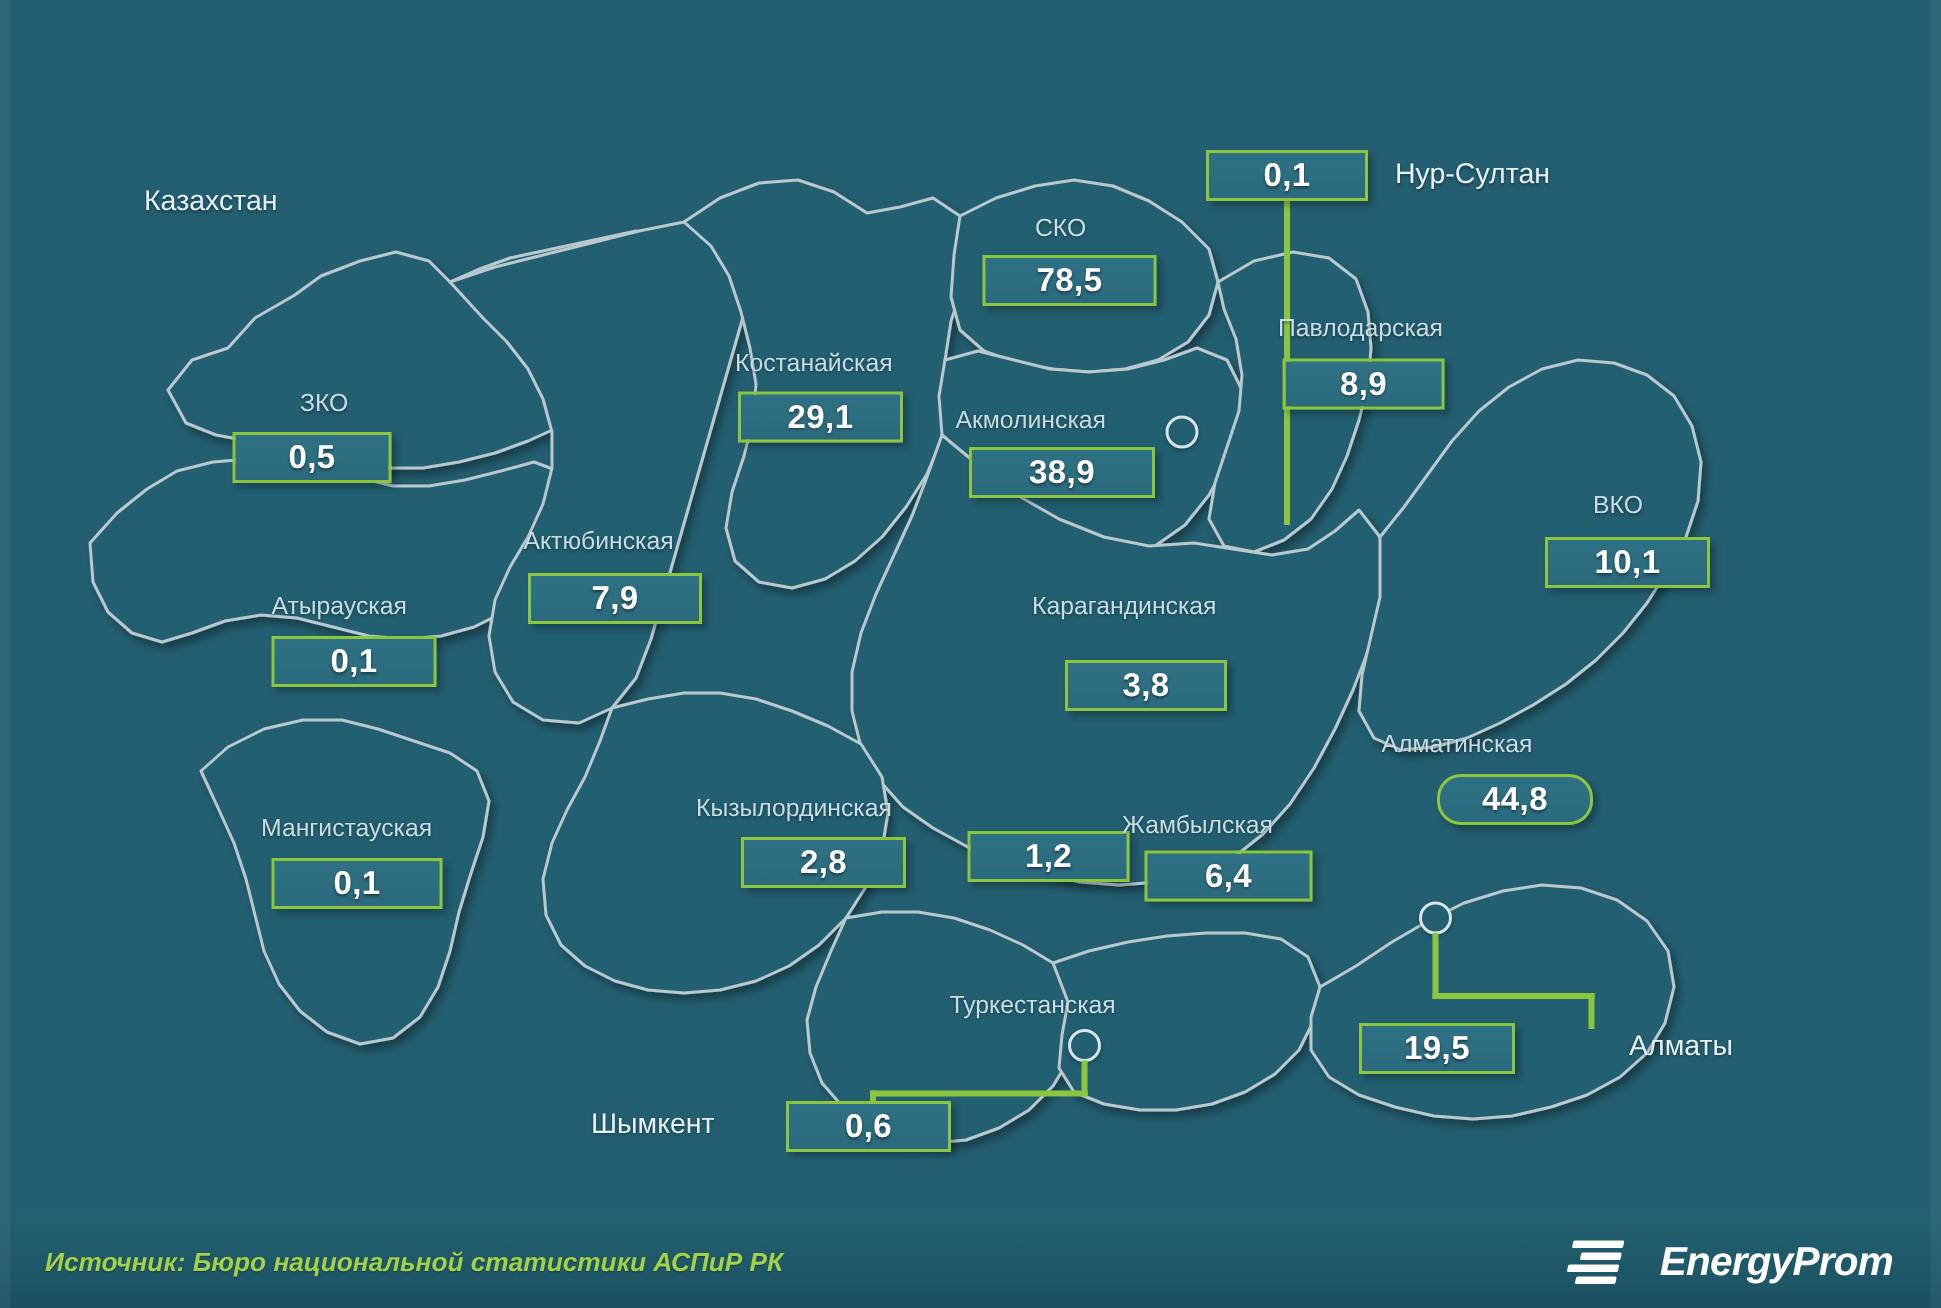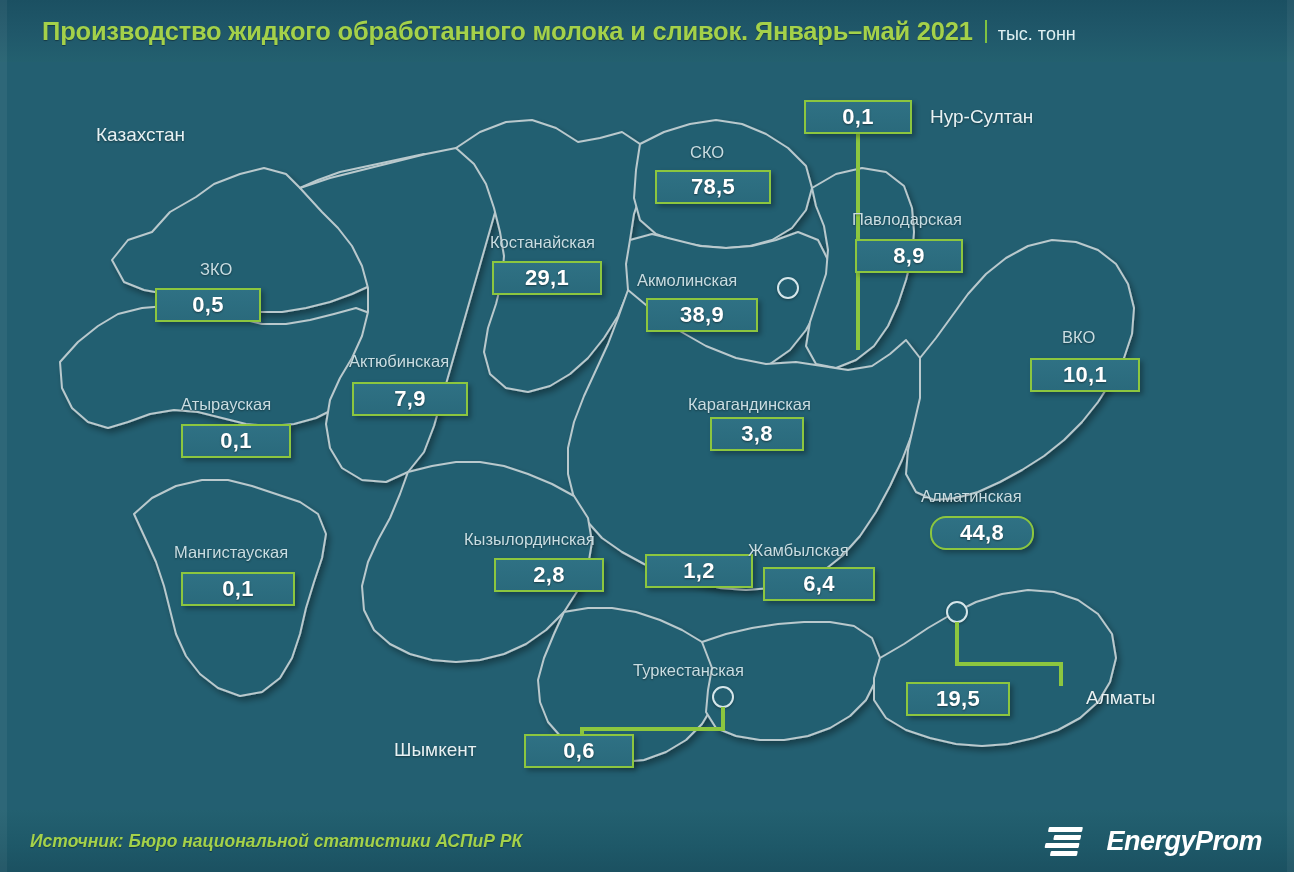--- a/index.html
+++ b/index.html
@@ -123,27 +123,20 @@
     position: absolute; top: 0; width: 7px; height: 872px;
     background: rgba(255,255,255,.05); pointer-events: none;
   }
   #edge-l { left: 0; } #edge-r { right: 0; }
 </style>
 </head>
 <body>
 
 <div id="page">
 
-  <div id="header">
-    <div id="header-inner">
-      <span id="title">Производство жидкого обработанного молока и сливок. Январь–май 2021</span>
-      <span id="title-div"></span>
-      <span id="unit">тыс. тонн</span>
-    </div>
-  </div>
 
   <div id="stage">
 
     <svg id="mapsvg" viewBox="0 0 1294 748">
       <defs>
         <filter id="shdw" x="-20%" y="-20%" width="150%" height="150%">
           <feDropShadow dx="3" dy="4" stdDeviation="3" flood-color="#000" flood-opacity="0.35"></feDropShadow>
         </filter>
       </defs>
       <g filter="url(#shdw)" fill="#245f71" stroke="#b9c9cd" stroke-width="2" stroke-linejoin="round" stroke-linecap="round">
@@ -185,45 +178,45 @@
     <div class="rlabel lg" style="left:930px; top:44px;">Нур-Султан</div>
     <div class="dot" style="left:777px; top:215px;"></div>
 
     <div class="rlabel" style="left:690px; top:81px;">СКО</div>
     <div class="chip" style="left:655px; top:108px; width:116px;">78,5</div>
 
     <div class="rlabel" style="left:490px; top:171px;">Костанайская</div>
     <div class="chip" style="left:492px; top:199px; width:110px;">29,1</div>
 
     <div class="rlabel" style="left:637px; top:209px;">Акмолинская</div>
-    <div class="chip" style="left:646px; top:236px; width:112px;">38,9</div>
+    <div class="chip" style="left:646px; top:236px; width:124px;">38,9</div>
 
     <div class="rlabel" style="left:852px; top:148px;">Павлодарская</div>
     <div class="chip" style="left:855px; top:177px; width:108px;">8,9</div>
 
     <div class="rlabel" style="left:200px; top:198px;">ЗКО</div>
     <div class="chip" style="left:155px; top:226px; width:106px;">0,5</div>
 
     <div class="rlabel" style="left:181px; top:333px;">Атырауская</div>
     <div class="chip" style="left:181px; top:362px; width:110px;">0,1</div>
 
     <div class="rlabel" style="left:349px; top:290px;">Актюбинская</div>
     <div class="chip" style="left:352px; top:320px; width:116px;">7,9</div>
 
     <div class="rlabel" style="left:174px; top:481px;">Мангистауская</div>
     <div class="chip" style="left:181px; top:510px; width:114px;">0,1</div>
 
     <div class="rlabel" style="left:688px; top:333px;">Карагандинская</div>
-    <div class="chip" style="left:710px; top:355px; width:94px;">3,8</div>
+    <div class="chip" style="left:710px; top:378px; width:108px;">3,8</div>
 
     <div class="rlabel" style="left:1062px; top:266px;">ВКО</div>
     <div class="chip" style="left:1030px; top:296px; width:110px;">10,1</div>
 
     <div class="rlabel" style="left:921px; top:425px;">Алматинская</div>
-    <div class="chip" style="left:930px; top:454px; width:104px;border-radius:16px;">44,8</div>
+    <div class="chip" style="left:958px; top:454px; width:104px;border-radius:16px;">44,8</div>
 
     <div class="rlabel" style="left:464px; top:468px;">Кызылординская</div>
     <div class="chip" style="left:494px; top:496px; width:110px;">2,8</div>
 
     <div class="rlabel" style="left:633px; top:599px;text-align:right;">Туркестанская</div>
     <div class="chip" style="left:645px; top:492px; width:108px;">1,2</div>
 
     <div class="rlabel" style="left:748px; top:479px;">Жамбылская</div>
     <div class="chip" style="left:763px; top:505px; width:112px;">6,4</div>
 

